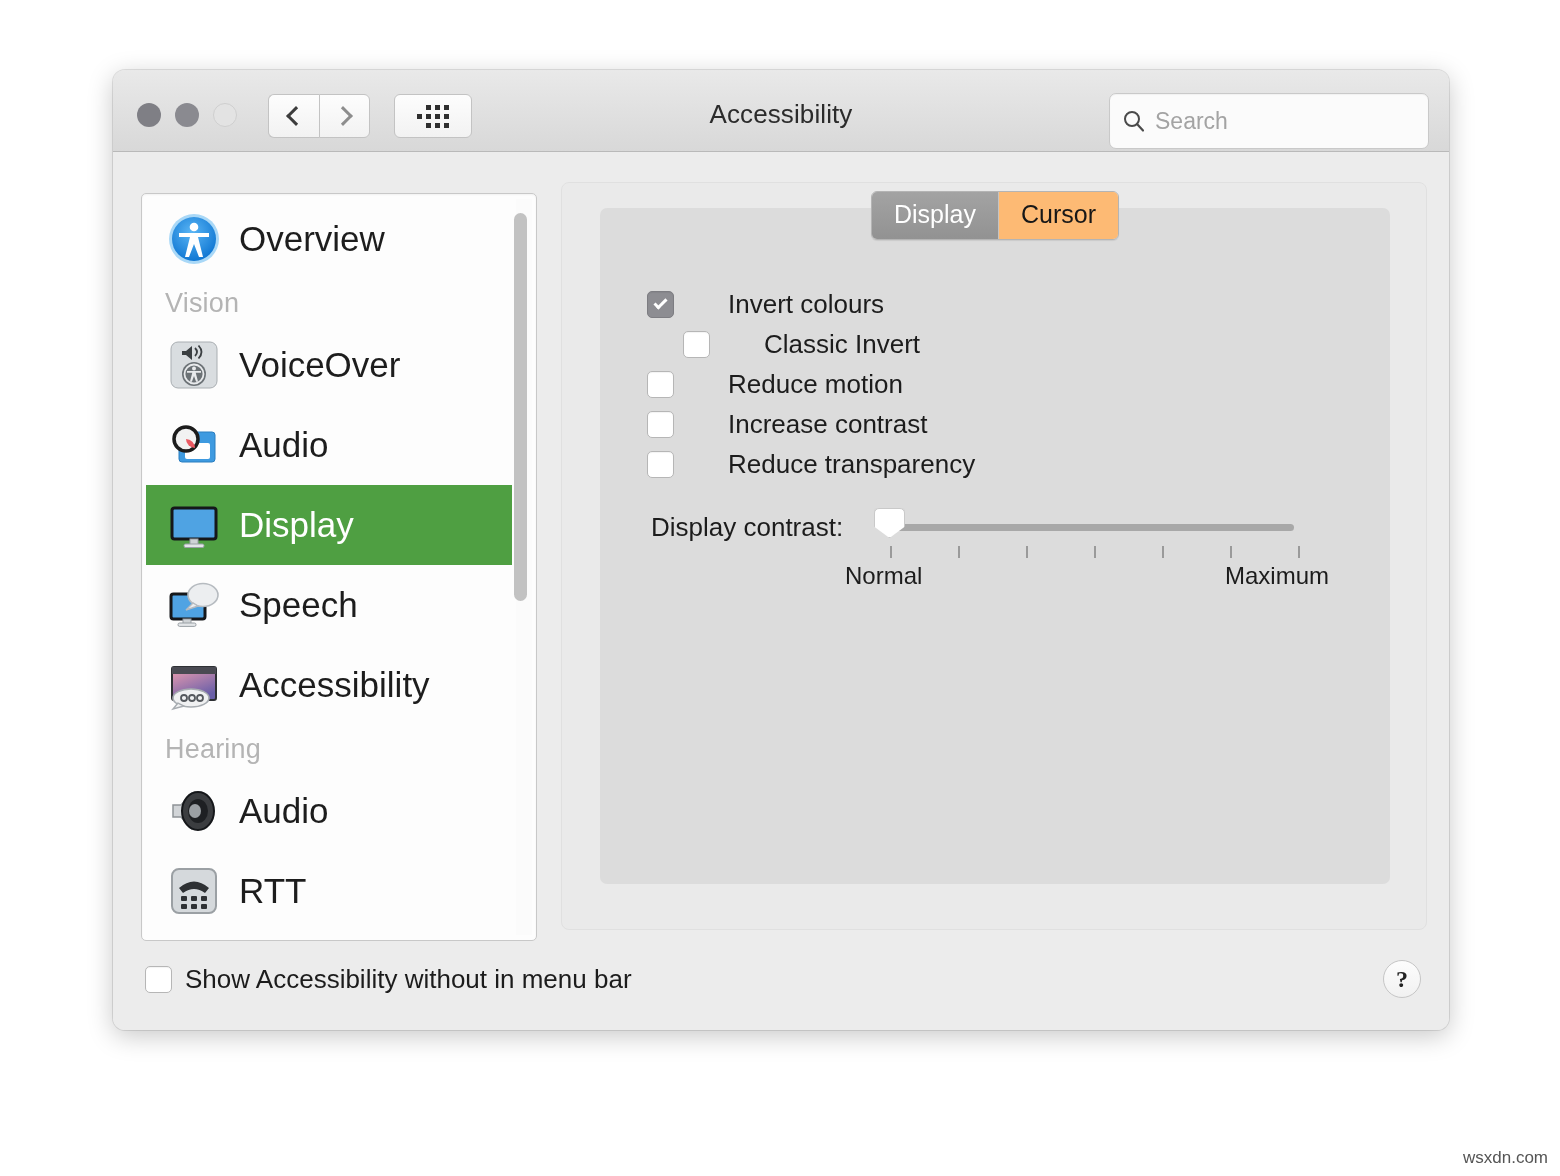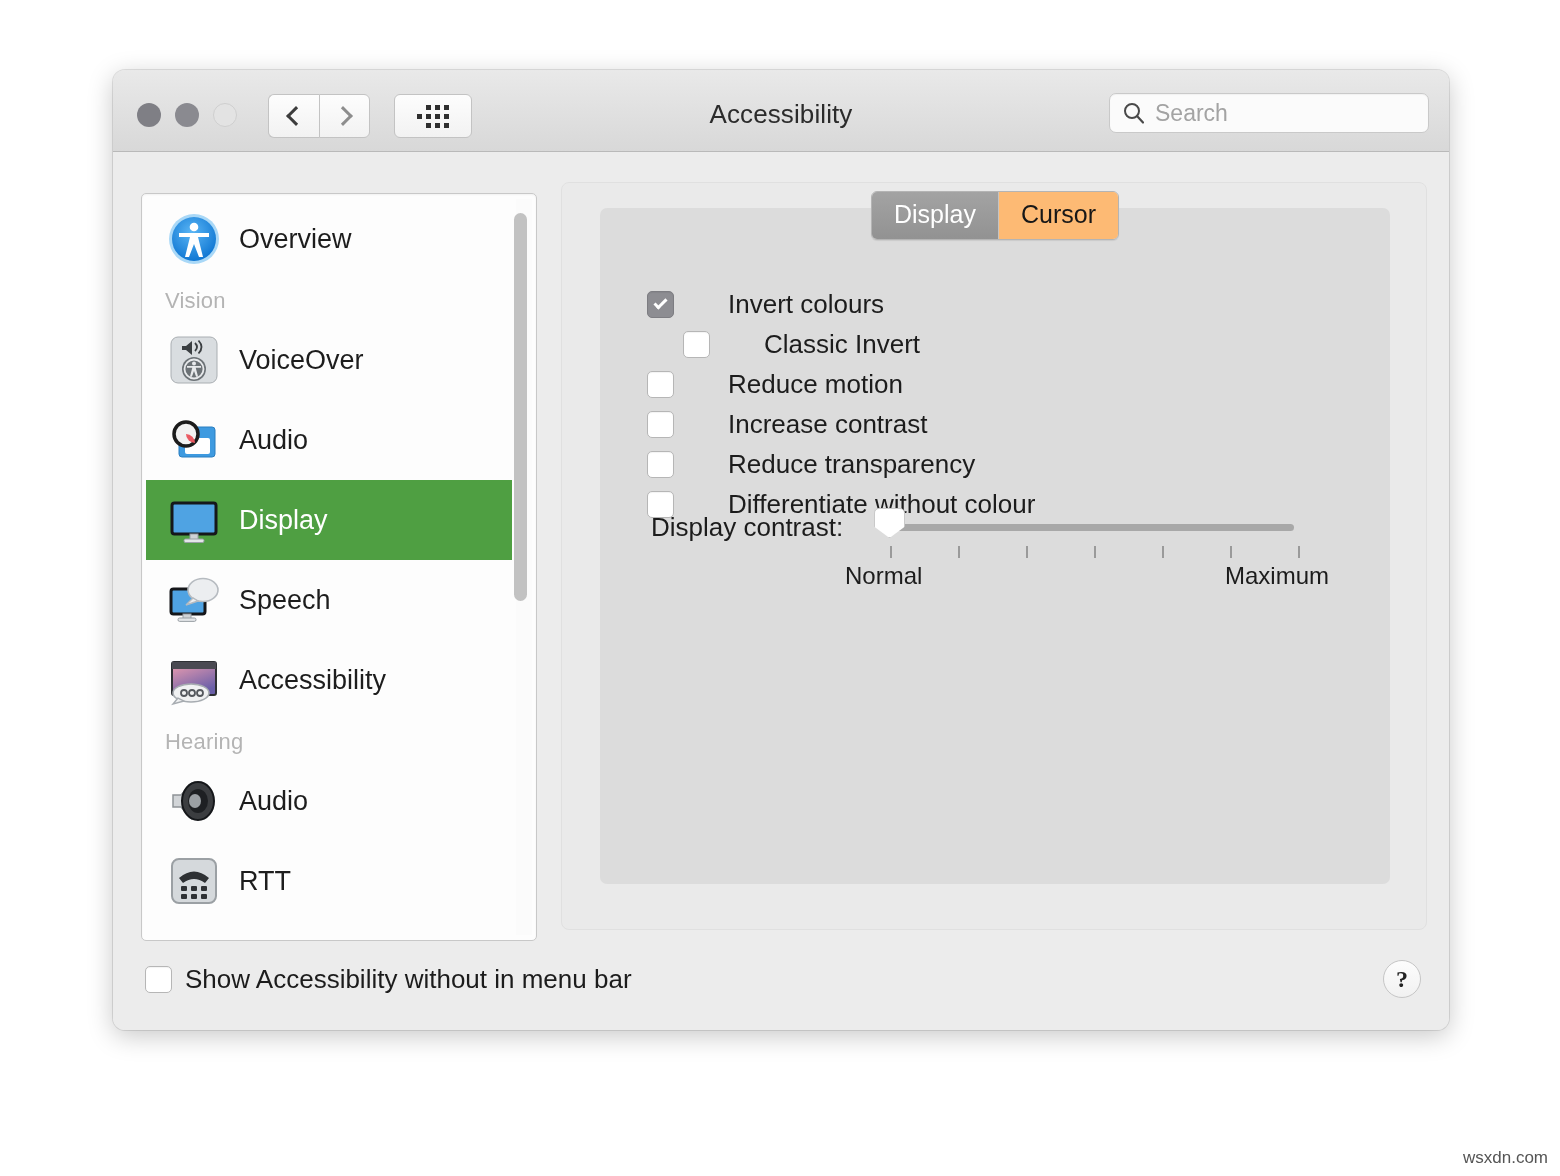--- a/index.html
+++ b/index.html
@@ -62,21 +62,21 @@
   .dotgrid i.off { background: transparent; }
 
   #win-title {
     position: absolute; left: 0; right: 0; top: 29px;
     text-align: center;
     font-size: 26px; color: #2b2b2b; letter-spacing: .1px;
   }
 
   #search {
     position: absolute; right: 20px; top: 23px;
-    width: 320px; height: 40px;
+    width: 320px; height: 56px;
     background: #fbfbfb;
     border: 1px solid #c9c9c9;
     border-radius: 7px;
     display: flex; align-items: center;
     box-shadow: inset 0 1px 1px rgba(0,0,0,0.04);
   }
   #search .mag { margin-left: 12px; margin-right: 9px; flex: none; }
   #search .ph { font-size: 23px; color: #a3a3a3; }
 
   
@@ -92,36 +92,36 @@
     width: 396px; height: 748px;
     background: #fdfdfd;
     border: 1px solid #c8c8c8;
     border-radius: 5px;
     overflow: hidden;
     box-shadow: inset 0 1px 2px rgba(0,0,0,0.05);
   }
   #sidelist { position: absolute; inset: 5px 24px 5px 4px; }
 
   .sec-head {
-    font-size: 22px; color: #b4b4b4;
+    font-size: 27px; color: #b4b4b4;
     padding: 9px 0 6px 19px;
     letter-spacing: .2px;
   }
   .side-item {
     display: flex; align-items: center;
     height: 80px;
     padding-left: 17px;
   }
   .side-item.selected { background: #4f9f42; }
   .side-item .ico {
     width: 62px; height: 62px; flex: none;
     display: flex; align-items: center; justify-content: center;
     margin-right: 14px;
   }
-  .side-item .lbl { font-size: 27px; color: #1d1d1d; text-align: center; }
+  .side-item .lbl { font-size: 35px; color: #1d1d1d; text-align: center; }
   .side-item.selected .lbl { color: #ffffff; }
 
   
   #sb-track {
     position: absolute; right: 4px; top: 5px;
     width: 16px; bottom: 5px;
     background: #fbfbfb;
   }
   #sb-thumb {
     position: absolute; right: 5px; top: 14px;
@@ -450,24 +450,20 @@
             <span class="ctext">Reduce motion</span>
           </div>
           <div class="crow">
             <span class="cbox"></span>
             <span class="ctext">Increase contrast</span>
           </div>
           <div class="crow">
             <span class="cbox"></span>
             <span class="ctext">Reduce transparency</span>
           </div>
-          <div class="crow">
-            <span class="cbox"></span>
-            <span class="ctext">Differentiate without colour</span>
-          </div>
         </div>
 
         <div id="slider-area">
           <span id="slider-label">Display contrast:</span>
           <div id="track"></div>
           <div id="knob"></div>
           <div class="tick-m" style="left:243px"></div>
           <div class="tick-m" style="left:311px"></div>
           <div class="tick-m" style="left:379px"></div>
           <div class="tick-m" style="left:447px"></div>

